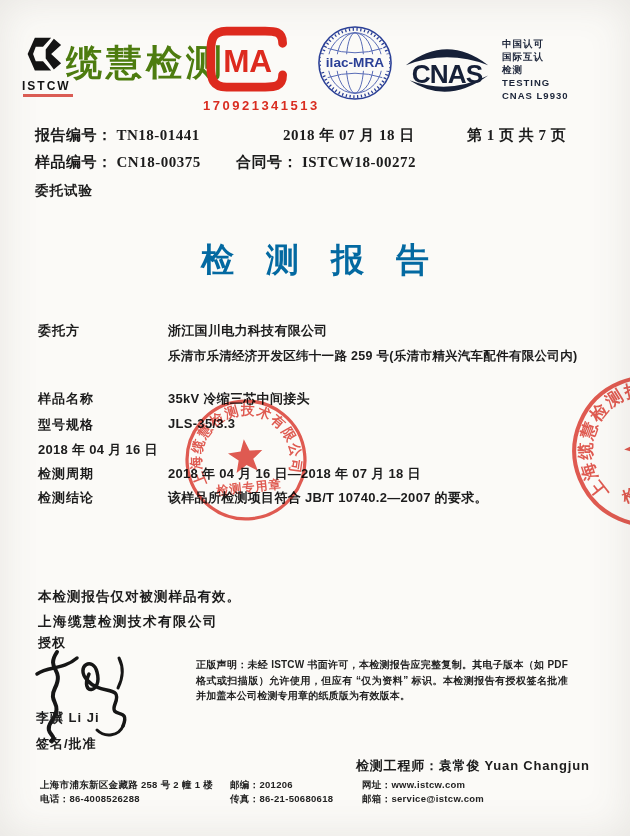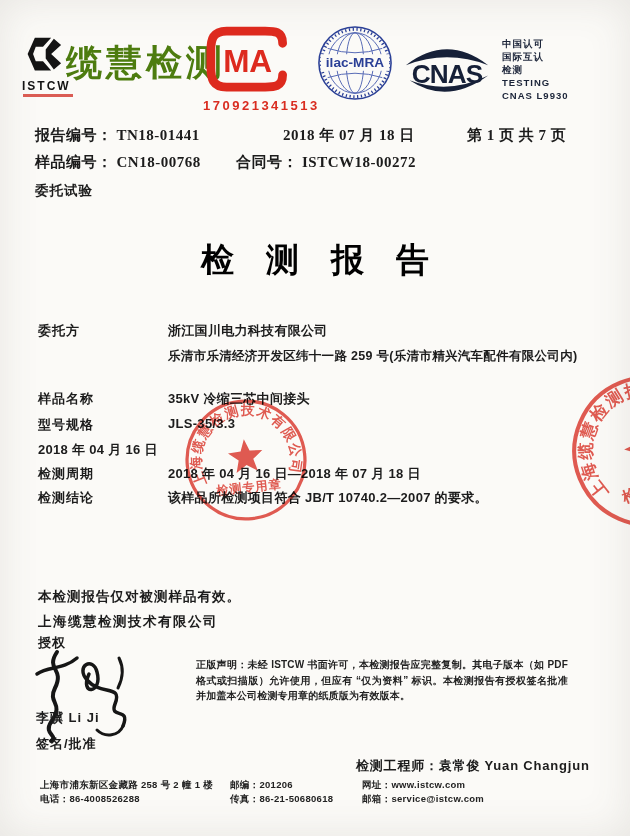--- a/index.html
+++ b/index.html
@@ -15,21 +15,21 @@
   .brand-cn{font-size:36px;letter-spacing:4px;color:#4d7c0f;}
   .istcw-word{font-size:12px;letter-spacing:2px;color:#141414;}
   .istcw-tagline{width:50px;height:3px;background:#d2352b;opacity:.8;}
   .cma-num{font-size:13px;color:#d92c20;letter-spacing:2.5px;}
   .cnas-lines div{font-size:9.5px;line-height:13px;color:#1a2338;letter-spacing:1px;}
   
   .meta{font-size:15px;letter-spacing:.5px;font-family:Liberation Serif, serif;}
   .meta .lab{margin-right:4px;}
   .test-type{font-size:13.5px;letter-spacing:1px;}
   
-  .title{width:100%;text-align:center;font-size:33px;letter-spacing:32px;text-indent:32px;color:#000000;}
+  .title{width:100%;text-align:center;font-size:33px;letter-spacing:32px;text-indent:32px;color:#0369a1;}
   
   .frow{left:38px;width:575px;display:flex;font-size:13px;}
   .frow .fl{flex:0 0 130px;letter-spacing:1px;}
   .frow .fv{flex:1;letter-spacing:.3px;}
   .addr2{left:168px;font-size:12.5px;letter-spacing:.3px;}
   
   .validity{font-size:13.5px;letter-spacing:1px;}
   .company{font-size:13.5px;letter-spacing:1.5px;}
   .authorize{font-size:13px;letter-spacing:1px;}
   .signer{font-size:13px;letter-spacing:1px;}
@@ -89,21 +89,21 @@
     <div>CNAS L9930</div>
   </div>
 
   <div class="abs meta" style="left:35px;top:126px">
     <span class="lab">报告编号：</span><span>TN18-01441</span>
   </div>
   <div class="abs meta" style="left:283px;top:126px">2018 年 07 月 18 日</div>
   <div class="abs meta" style="left:467px;top:126px">第 1 页 共 7 页</div>
 
   <div class="abs meta" style="left:35px;top:153px">
-    <span class="lab">样品编号：</span><span>CN18-00768</span>
+    <span class="lab">样品编号：</span><span>CN18-00375</span>
   </div>
   <div class="abs meta" style="left:236px;top:153px">
     <span class="lab">合同号：</span><span>ISTCW18-00272</span>
   </div>
 
   <div class="abs test-type" style="left:35px;top:182px">委托试验</div>
 
   <div class="abs title" style="top:238px">检测报告</div>
 
   <div class="abs frow" style="top:322px">

